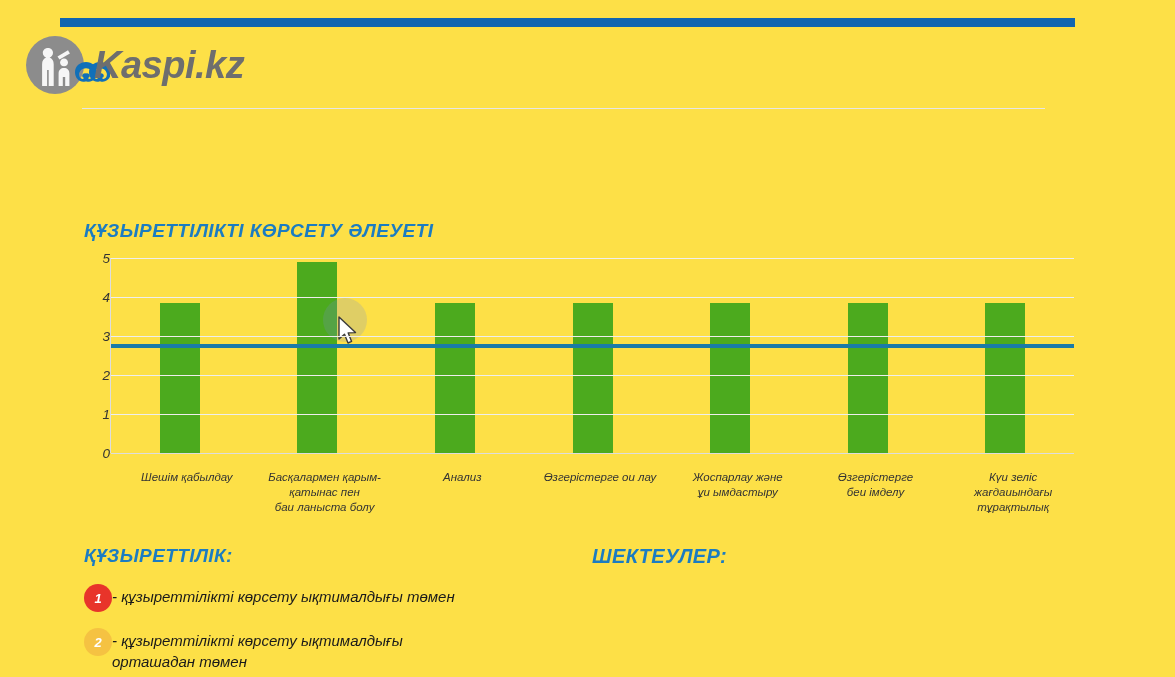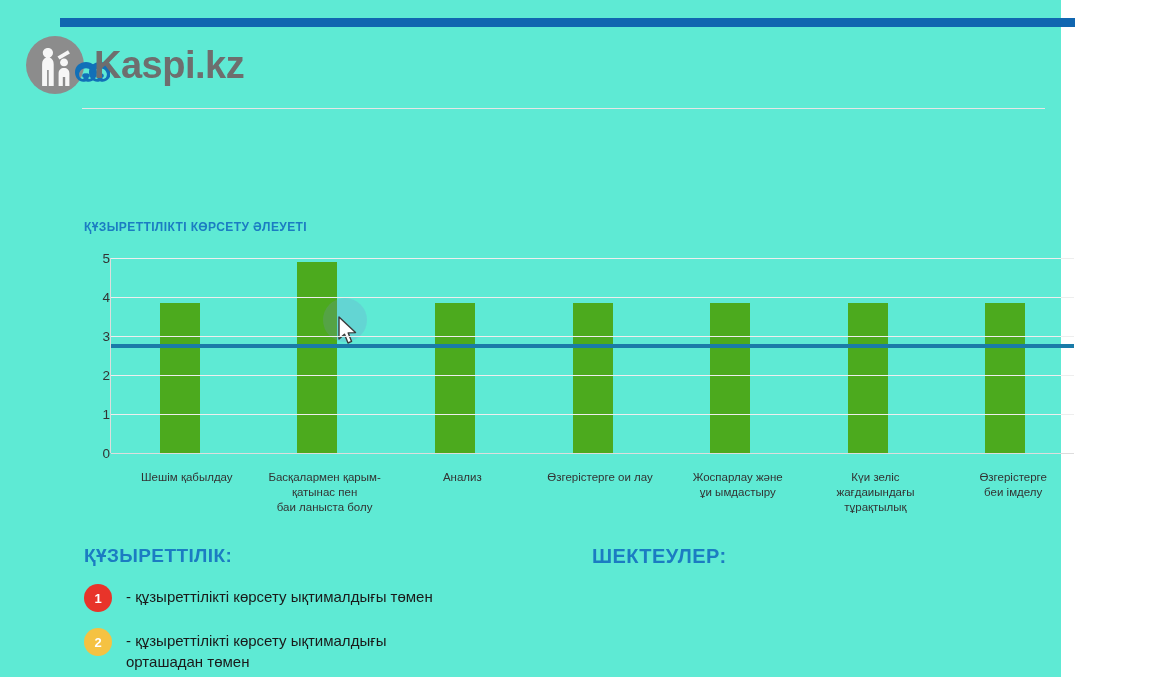--- a/index.html
+++ b/index.html
@@ -8,23 +8,24 @@
     width: 1175px;
     height: 677px;
     overflow: hidden;
     background: #ffffff;
     font-family: "Liberation Sans", "DejaVu Sans", sans-serif;
     color: #222222;
   }
 
   .page {
     position: relative;
-    width: 1061px;
+    width: 1175px;
     height: 677px;
-    background: #5eead4;
+    background: #fde047;
+    font-style: italic;
   }
 
   
   .topbar {
     position: absolute;
     left: 60px;
     top: 18px;
     width: 1015px;
     height: 9px;
     background: #1166b0;
@@ -71,21 +72,21 @@
     width: 963px;
     height: 1px;
     background: #e6e6e6;
   }
 
   
   .chart-title {
     position: absolute;
     left: 84px;
     top: 220px;
-    font-size: 12px;
+    font-size: 19px;
     font-weight: bold;
     letter-spacing: 0.4px;
     color: #1b7cc2;
   }
 
   .chart-wrap {
     position: absolute;
     left: 84px;
     top: 258px;
     width: 990px;
@@ -232,21 +233,20 @@
     border-radius: 50%;
     color: #ffffff;
     font-size: 13px;
     font-weight: bold;
     display: flex;
     align-items: center;
     justify-content: center;
     margin-top: 1px;
   }
   .legend-text {
-    margin-left: 14px;
     font-size: 15px;
     line-height: 21px;
     color: #1a1a1a;
     white-space: pre-line;
     padding-top: 3px;
   }
 </style>
 </head>
 <body>
 
@@ -322,25 +322,25 @@
 
   <div class="x-labels">
       <div class="x-slot">Шешім қабылдау</div>
       <div class="x-slot">Басқалармен қарым-
 қатынас пен
 баи ланыста болу</div>
       <div class="x-slot">Анализ</div>
       <div class="x-slot">Өзгерістерге ои лау</div>
       <div class="x-slot">Жоспарлау және
 ұи ымдастыру</div>
+      <div class="x-slot">Өзгерістерге
+беи імделу</div>
       <div class="x-slot">Күи зеліс
 жағдаиындағы
 тұрақтылық</div>
-      <div class="x-slot">Өзгерістерге
-беи імделу</div>
     </div>
 
   <div class="legend-head-left">ҚҰЗЫРЕТТІЛІК:</div>
   <div class="legend-head-right">ШЕКТЕУЛЕР:</div>
   <div class="legend-list">
       <div class="legend-row">
         <div class="legend-badge" style="background: rgb(232, 52, 42);">1</div>
         <div class="legend-text">- құзыреттілікті көрсету ықтималдығы төмен</div>
       </div>
       <div class="legend-row">

